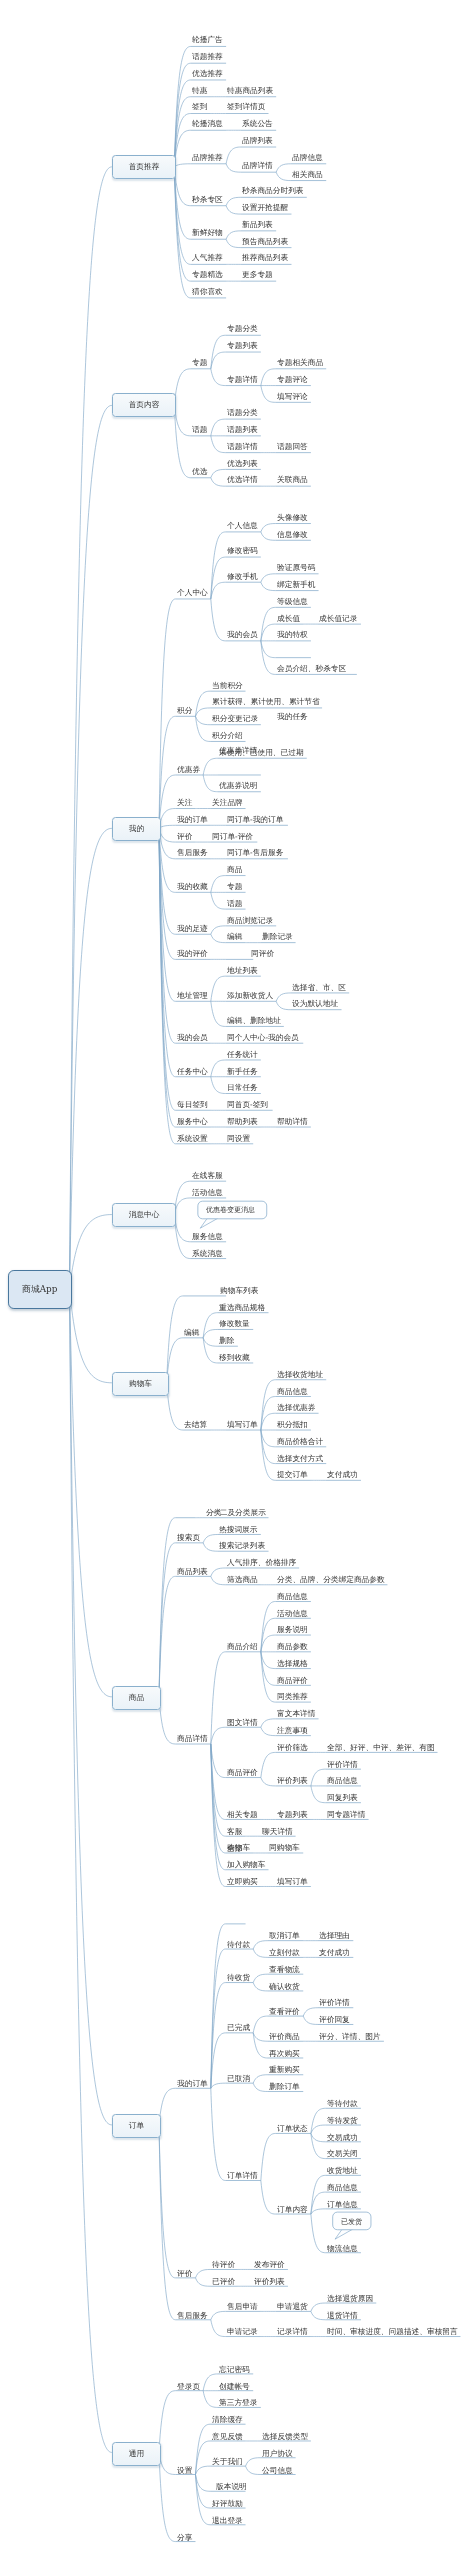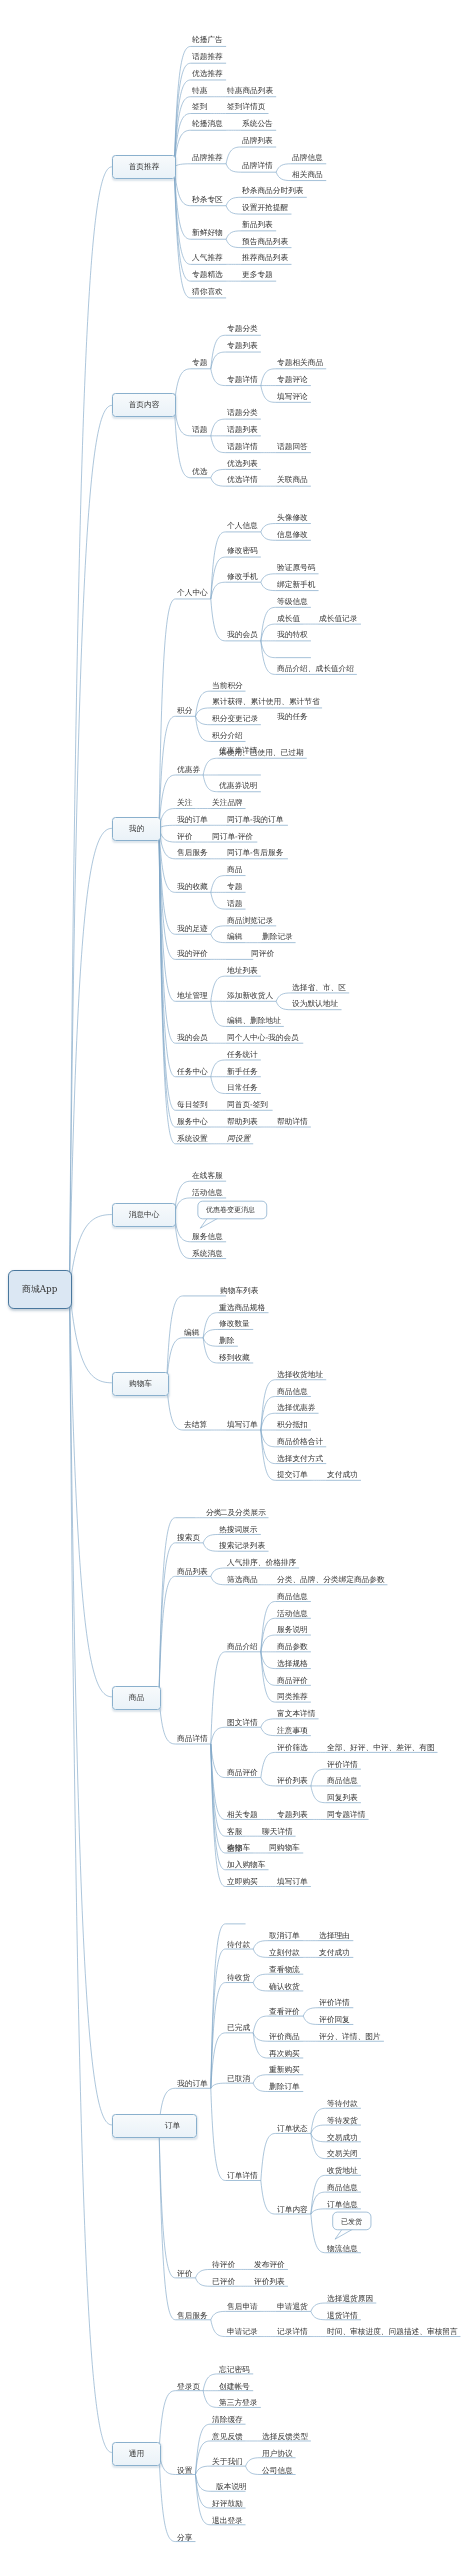--- a/index.html
+++ b/index.html
@@ -87,21 +87,21 @@
       <span class="topic" style="left: 227px; top: 546px;">修改密码</span>
       <span class="topic" style="left: 227px; top: 572px;">修改手机</span>
       <span class="topic" style="left: 277px; top: 563px;">验证原号码</span>
       <span class="topic" style="left: 277px; top: 580px;">绑定新手机</span>
       <span class="topic" style="left: 227px; top: 630px;">我的会员</span>
       <span class="topic" style="left: 277px; top: 597px;">等级信息</span>
       <span class="topic" style="left: 277px; top: 614px;">成长值</span>
       <span class="topic" style="left: 319px; top: 614px;">成长值记录</span>
       <span class="topic" style="left: 277px; top: 630px;">我的特权</span>
       <span class="topic" style="left: 277px; top: 668px; margin-top: 44px;">我的任务</span>
-      <span class="topic" style="left: 277px; top: 664px;">商品介绍、成长值介绍</span>
+      <span class="topic" style="left: 277px; top: 664px;">会员介绍、秒杀专区</span>
       <span class="topic" style="left: 177px; top: 706px;">积分</span>
       <span class="topic" style="left: 212px; top: 681px;">当前积分</span>
       <span class="topic" style="left: 212px; top: 697px;">累计获得、累计使用、累计节省</span>
       <span class="topic" style="left: 212px; top: 714px;">积分变更记录</span>
       <span class="topic" style="left: 212px; top: 731px;">积分介绍</span>
       <span class="topic" style="left: 177px; top: 765px;">优惠券</span>
       <span class="topic" style="left: 219px; top: 748px;">未使用、已使用、已过期</span>
       <span class="topic" style="left: 219px; top: 746px;">优惠券详情</span>
       <span class="topic" style="left: 219px; top: 781px;">优惠券说明</span>
       <span class="topic" style="left: 177px; top: 798px;">关注</span>
@@ -133,21 +133,21 @@
       <span class="topic" style="left: 177px; top: 1067px;">任务中心</span>
       <span class="topic" style="left: 227px; top: 1050px;">任务统计</span>
       <span class="topic" style="left: 227px; top: 1067px;">新手任务</span>
       <span class="topic" style="left: 227px; top: 1083px;">日常任务</span>
       <span class="topic" style="left: 177px; top: 1100px;">每日签到</span>
       <span class="topic" style="left: 227px; top: 1100px;">同首页-签到</span>
       <span class="topic" style="left: 177px; top: 1117px;">服务中心</span>
       <span class="topic" style="left: 227px; top: 1117px;">帮助列表</span>
       <span class="topic" style="left: 277px; top: 1117px;">帮助详情</span>
       <span class="topic" style="left: 177px; top: 1134px;">系统设置</span>
-      <span class="topic" style="left: 227px; top: 1134px; font-style: italic;">同设置</span>
+      <span class="topic" style="left: 227px; top: 1134px;">同设置</span>
       <div class="boxnode" style="left: 112px; top: 1203px; width: 62px; height: 22.4px;">消息中心</div>
       <span class="topic" style="left: 192px; top: 1171px;">在线客服</span>
       <span class="topic" style="left: 192px; top: 1188px;">活动信息</span>
       <span class="topic" style="left: 192px; top: 1232px;">服务信息</span>
       <span class="topic" style="left: 192px; top: 1249px;">系统消息</span>
       <div class="boxnode" style="left: 112px; top: 1372px; width: 55px; height: 22.4px;">购物车</div>
       <span class="topic" style="left: 184px; top: 1286px; padding-left: 36px;">购物车列表</span>
       <span class="topic" style="left: 184px; top: 1328px;">编辑</span>
       <span class="topic" style="left: 219px; top: 1303px;">重选商品规格</span>
       <span class="topic" style="left: 219px; top: 1319px;">修改数量</span>
@@ -195,21 +195,21 @@
       <span class="topic" style="left: 227px; top: 1810px;">相关专题</span>
       <span class="topic" style="left: 277px; top: 1810px;">专题列表</span>
       <span class="topic" style="left: 327px; top: 1810px;">同专题详情</span>
       <span class="topic" style="left: 227px; top: 1827px;">客服</span>
       <span class="topic" style="left: 262px; top: 1827px;">聊天详情</span>
       <span class="topic" style="left: 227px; top: 1843px;">购物车</span>
       <span class="topic" style="left: 269px; top: 1843px;">同购物车</span>
       <span class="topic" style="left: 227px; top: 1860px;">加入购物车</span>
       <span class="topic" style="left: 227px; top: 1877px;">立即购买</span>
       <span class="topic" style="left: 277px; top: 1877px;">填写订单</span>
-      <div class="boxnode" style="left: 112px; top: 2114px; width: 47px; height: 22.4px; padding-left: 36px;">订单</div>
+      <div class="boxnode" style="left: 112px; top: 2114px; width: 47px; height: 22.4px;">订单</div>
       <span class="topic" style="left: 177px; top: 2079px;">我的订单</span>
       <span class="topic" style="left: 227px; top: 1844px;">全部</span>
       <span class="topic" style="left: 227px; top: 1940px;">待付款</span>
       <span class="topic" style="left: 269px; top: 1931px;">取消订单</span>
       <span class="topic" style="left: 319px; top: 1931px;">选择理由</span>
       <span class="topic" style="left: 269px; top: 1948px;">立刻付款</span>
       <span class="topic" style="left: 319px; top: 1948px;">支付成功</span>
       <span class="topic" style="left: 227px; top: 1973px;">待收货</span>
       <span class="topic" style="left: 269px; top: 1965px;">查看物流</span>
       <span class="topic" style="left: 269px; top: 1982px;">确认收货</span>

